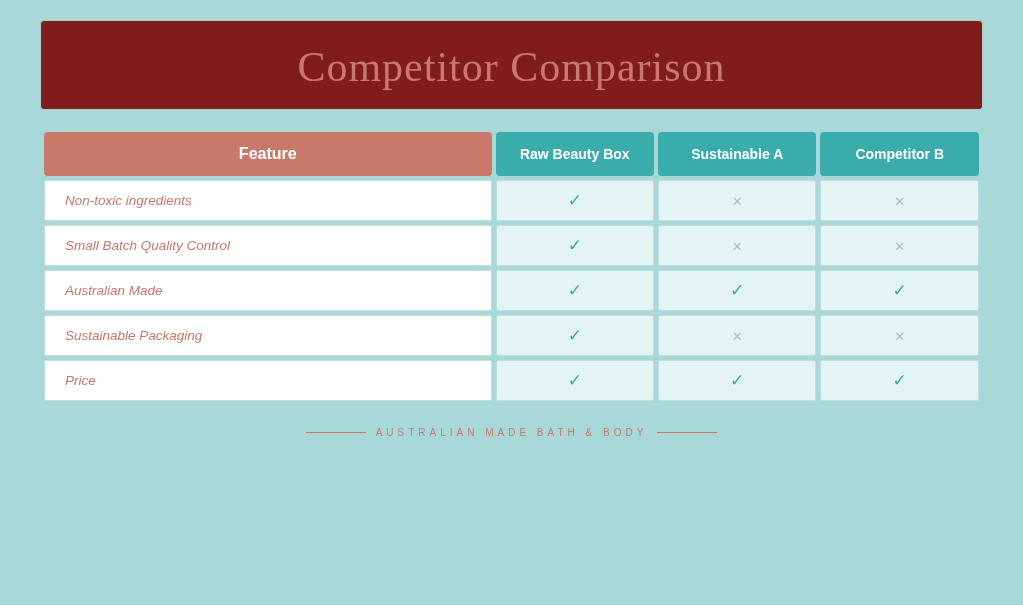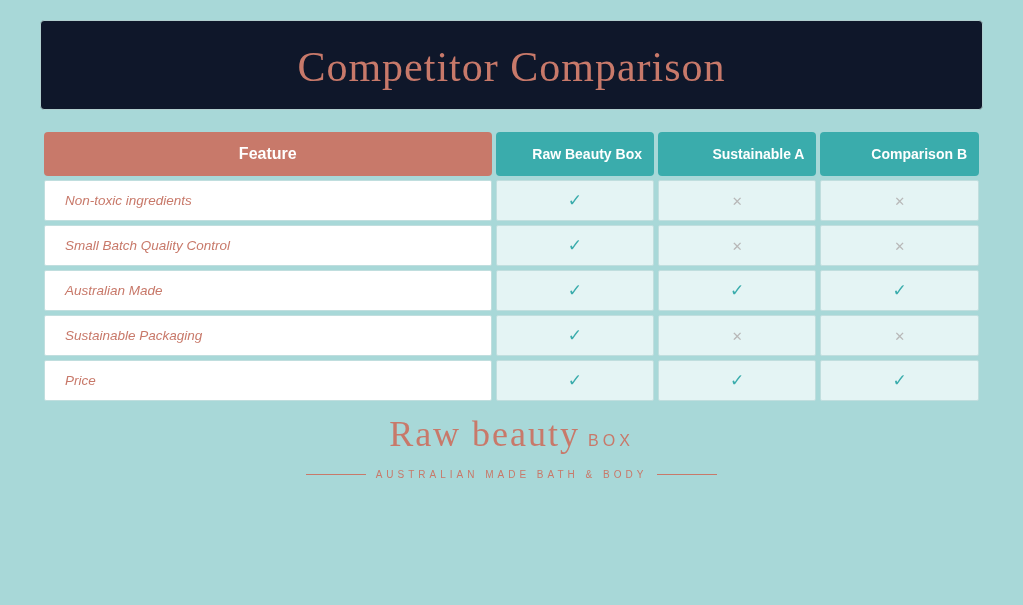--- a/index.html
+++ b/index.html
@@ -11,21 +11,21 @@
       display: flex;
       flex-direction: column;
       align-items: center;
       justify-content: flex-start;
       padding: 20px 40px;
       font-family: 'Georgia', serif;
       overflow: hidden;
     }
 
     .main-card {
-      background: #0f172a;
+      background: #7f1d1d;
       border: 1.5px solid #b0cece;
       border-radius: 4px;
       width: 100%;
       padding: 22px 0 18px 0;
       margin-bottom: 18px;
       text-align: center;
     }
 
     .main-title {
       font-size: 42px;
@@ -115,21 +115,21 @@
       padding: 13px 20px !important;
       border-radius: 4px;
       font-family: 'Arial', sans-serif;
     }
 
     .data-header-cell {
       background-color: #3aacac;
       color: #fff;
       font-size: 14px;
       font-weight: 700;
-      text-align: right;
+      text-align: center;
       border-radius: 4px;
       font-family: 'Arial', sans-serif;
     }
 
     .feature-body-cell {
       background-color: #ffffff;
       color: #c8796a;
       font-size: 13.5px;
       font-style: italic;
       padding: 9px 20px;
@@ -170,21 +170,21 @@
       <col class="col-feature">
       <col class="col-rbb">
       <col class="col-a">
       <col class="col-b">
     </colgroup>
     <thead>
       <tr class="header-row">
         <th class="feature-header-cell">Feature</th>
         <th class="data-header-cell">Raw Beauty Box</th>
         <th class="data-header-cell">Sustainable A</th>
-        <th class="data-header-cell">Comparison B</th>
+        <th class="data-header-cell">Competitor B</th>
       </tr>
     </thead>
     <tbody id="table-body">
     <tr>
           <td class="feature-body-cell">Non-toxic ingredients</td>
           <td class="data-body-cell"><span class="check">✓</span></td>
           <td class="data-body-cell"><span class="xmark">✕</span></td>
           <td class="data-body-cell"><span class="xmark">✕</span></td>
         </tr>
         <tr>
@@ -209,22 +209,18 @@
           <td class="feature-body-cell">Price</td>
           <td class="data-body-cell"><span class="check">✓</span></td>
           <td class="data-body-cell"><span class="check">✓</span></td>
           <td class="data-body-cell"><span class="check">✓</span></td>
         </tr>
       </tbody>
   </table>
 </div>
 
 <div class="footer-logo">
-  <div class="logo-text">
-    <span class="logo-raw-beauty">Raw beauty</span>
-    <span class="logo-box">BOX</span>
-  </div>
   <div class="logo-subtitle">
     <span class="logo-subtitle-line"></span>
     <span>AUSTRALIAN MADE BATH &amp; BODY</span>
     <span class="logo-subtitle-line"></span>
   </div>
 </div>
 
 </body></html>

